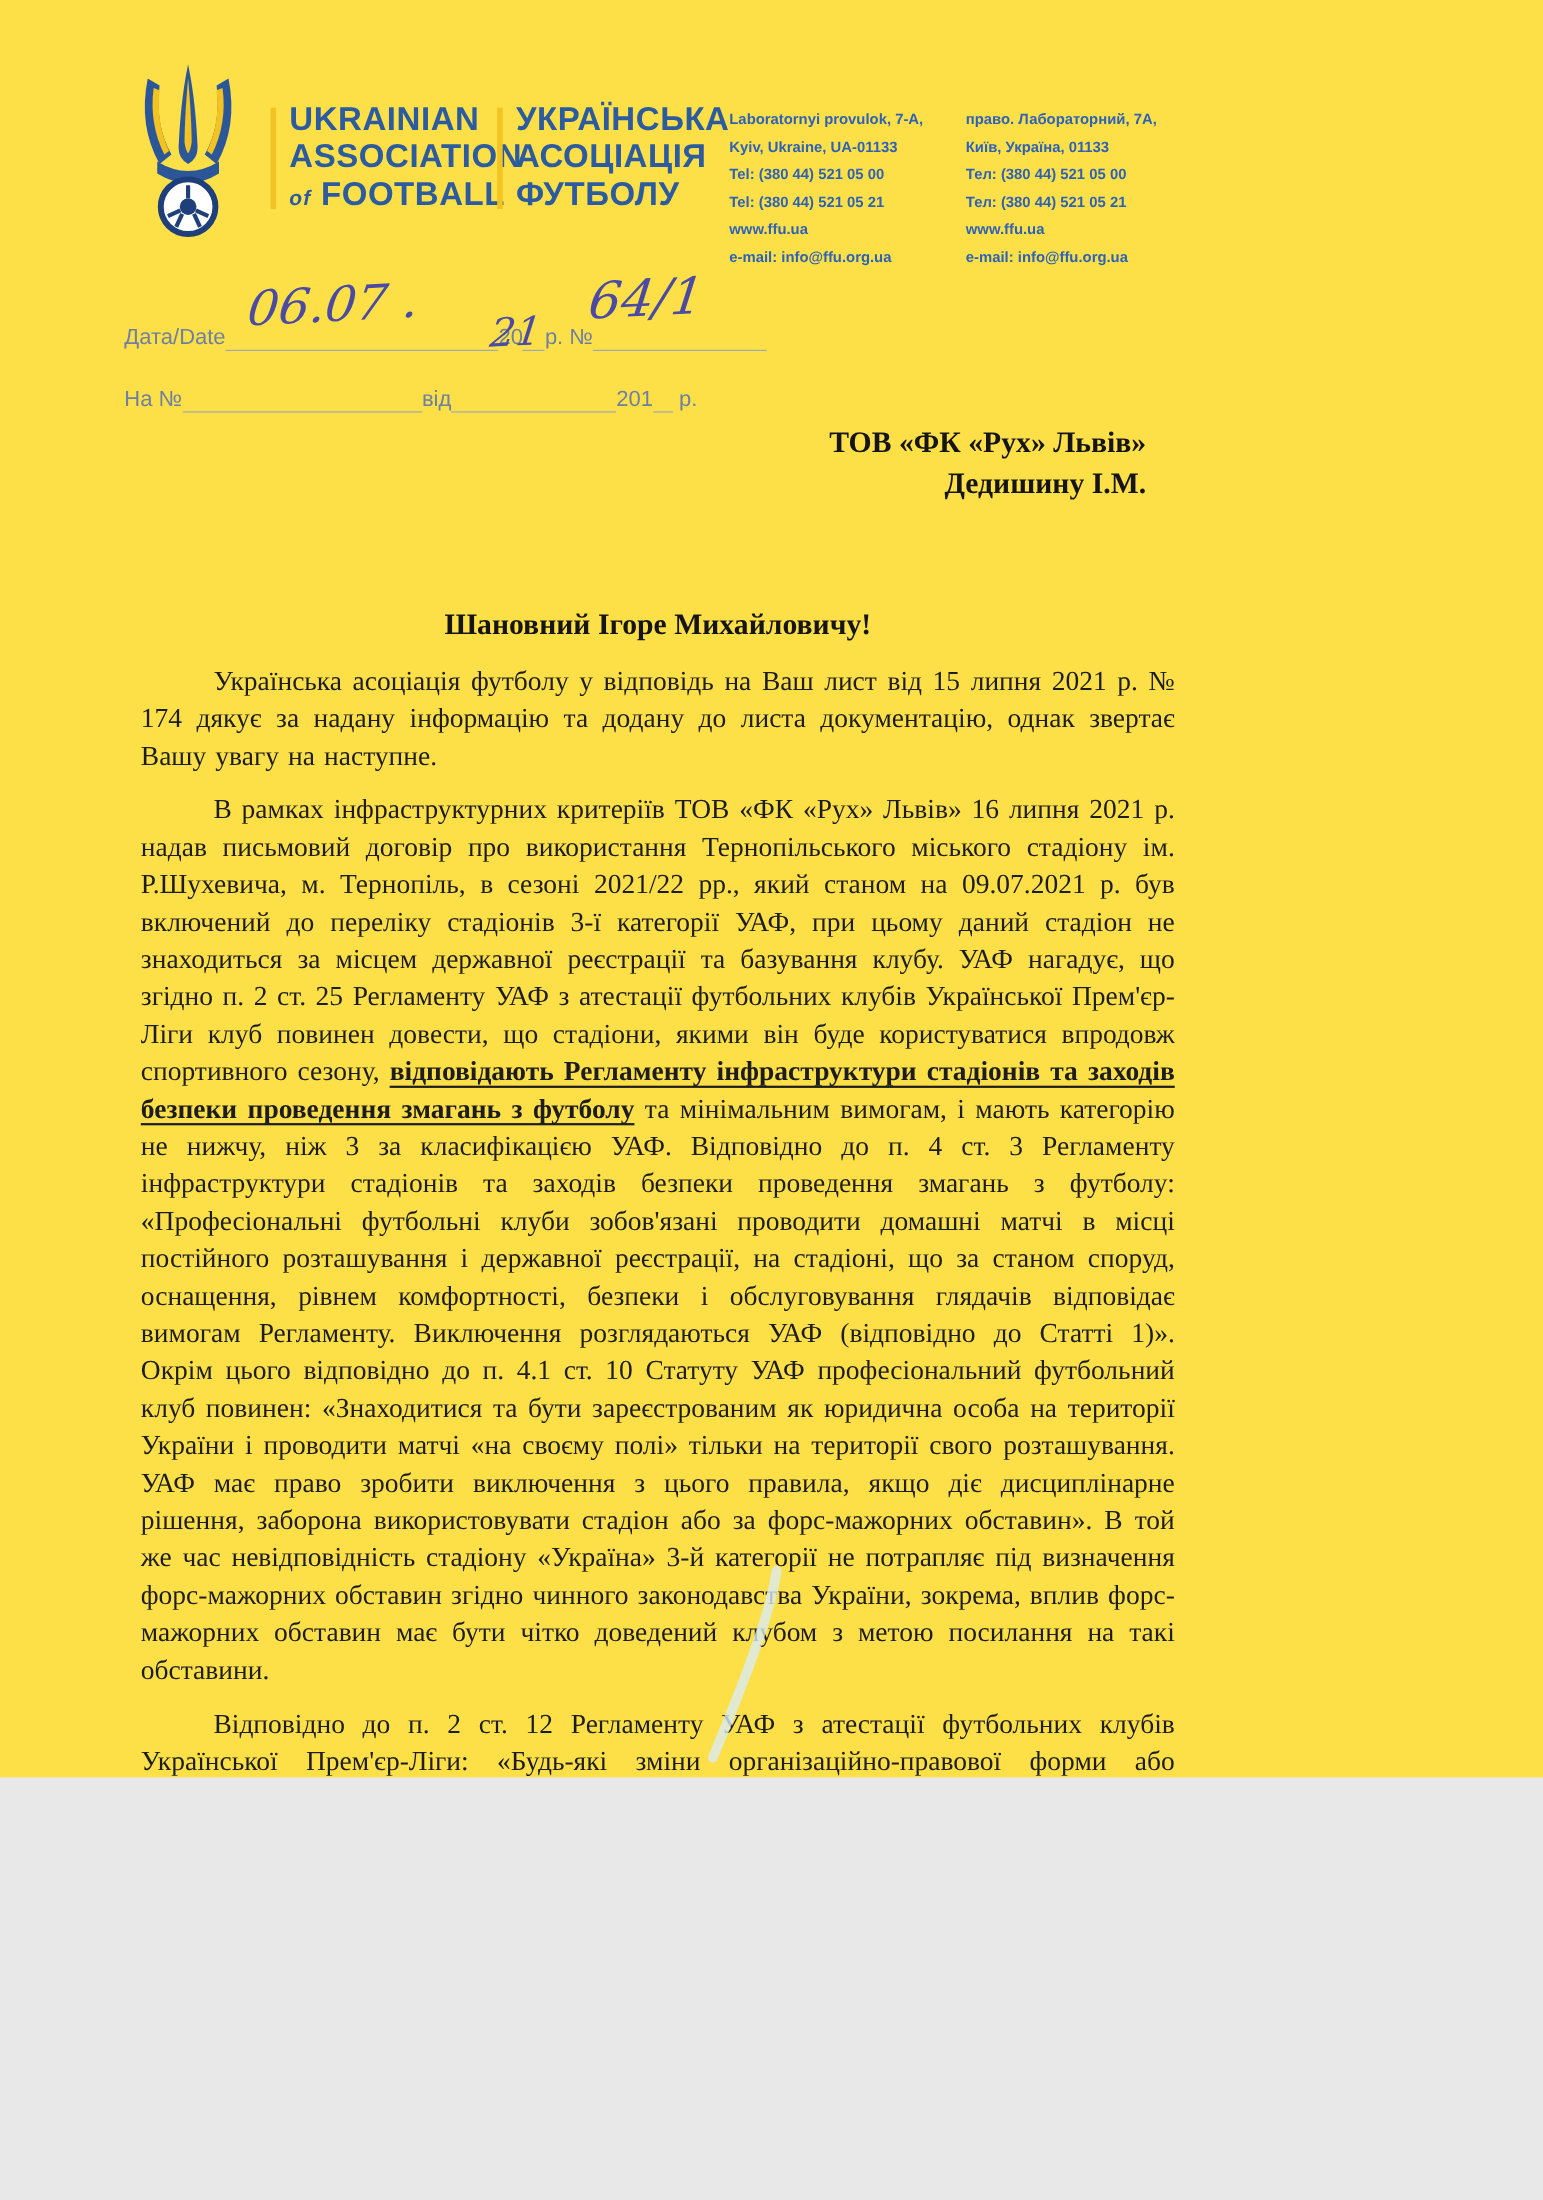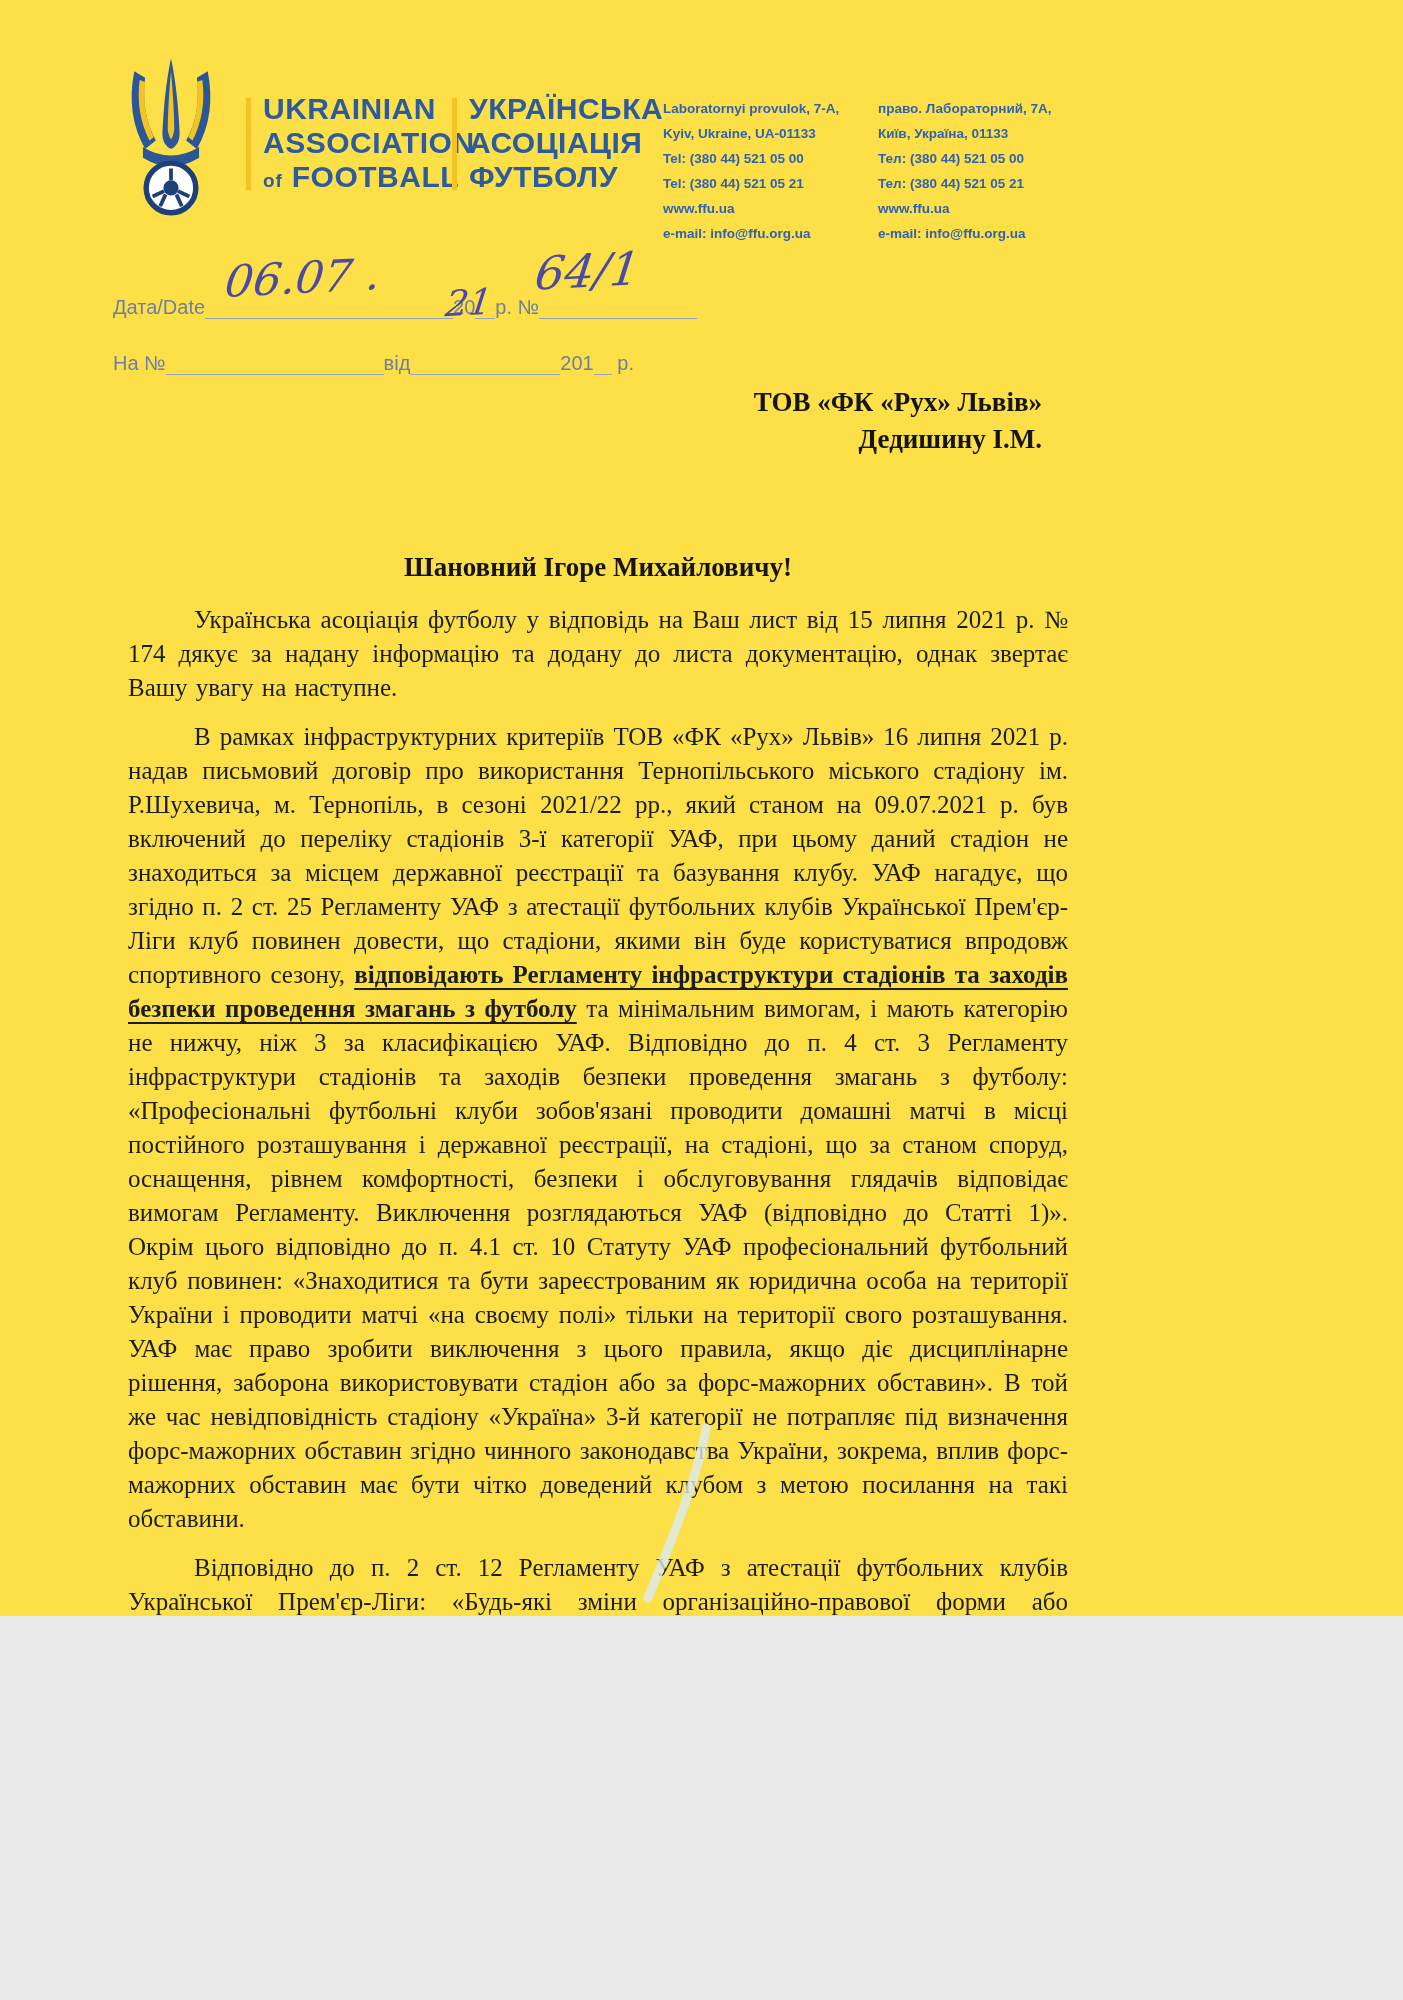--- a/index.html
+++ b/index.html
@@ -12,21 +12,21 @@
   .logo { position:absolute; left:102px; top:54px; width:138px; height:162px; }
   .vbar { position:absolute; top:98px; width:5px; height:92px; background:#f2c322; }
   .vbar.v1 { left:246px; } .vbar.v2 { left:452px; }
   .org-name {
     position:absolute; top:92px;
     font-family:"Liberation Sans", sans-serif; font-weight:700;
     font-size:30px; line-height:34px; color:#2c5ba0; letter-spacing:.5px;
     white-space:nowrap;
   }
   .org-name.en { left:263px; } .org-name.uk { left:469px; }
-  .org-name .small-of { font-size:19px; letter-spacing:1px; }
+  .org-name .small-of { font-size:19px; letter-spacing:1px;font-style:italic; }
   .contact {
     position:absolute; top:93px; width:215px;
     font-family:"Liberation Sans", sans-serif; font-weight:700;
     font-size:13.5px; line-height:19px; color:#2f62b5; white-space:nowrap;
   }
   .contact.en { left:657px; } .contact.uk { left:872px; }
   .contact div { margin:6px; }
   
   .ref-line {
     position:absolute; left:113px; height:26px;

